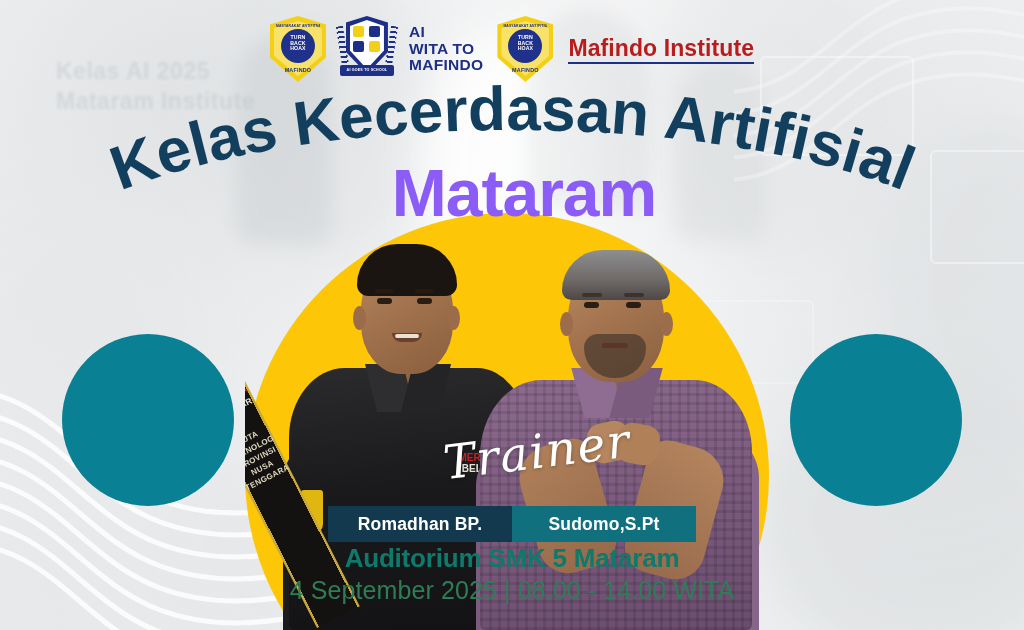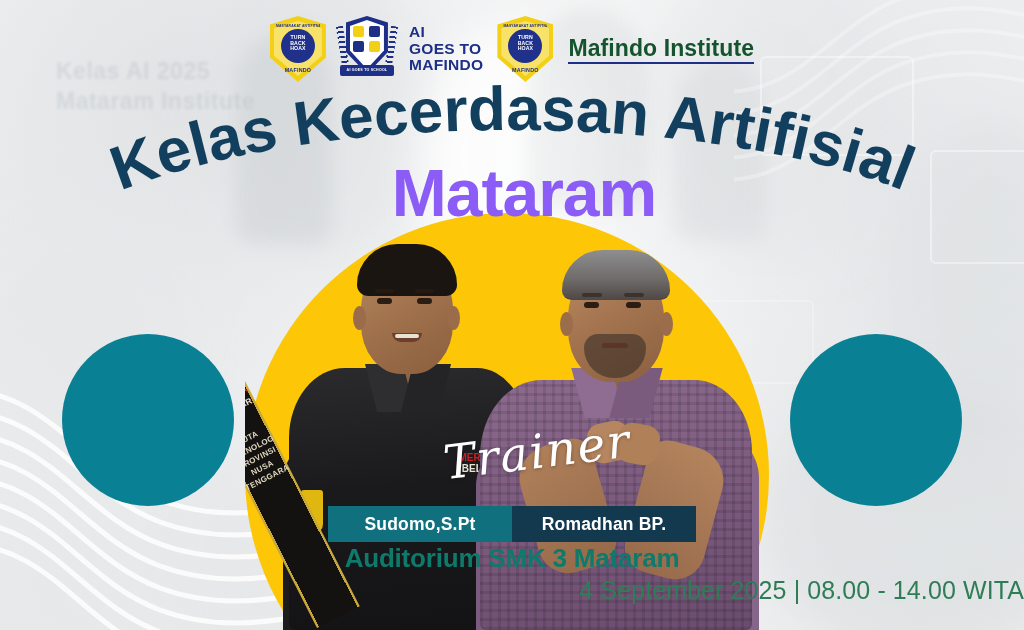--- a/index.html
+++ b/index.html
@@ -244,21 +244,21 @@
     font-size: 15.5px;
     font-weight: 800;
     line-height: 16.5px;
     letter-spacing: .3px;
     margin-left: 1px;
     margin-right: 4px;
   }
 
   .mafindo-inst {
     margin-left: 5px;
-    color: #14532d;
+    color: #b91c1c;
   }
   .mafindo-inst .mi-title {
     font-size: 23px;
     font-weight: 800;
     letter-spacing: .1px;
     line-height: 26px;
     border-bottom: 2.5px solid #1d2f86;
     padding-bottom: 1px;
   }
   .mafindo-inst .mi-url {
@@ -477,21 +477,21 @@
     z-index: 36;
     color: #0e7a6c;
     font-size: 26px;
     font-weight: 800;
     letter-spacing: -.2px;
   }
   .datetime {
     position: absolute;
     left: 0; right: 0;
     top: 576px;
-    text-align: right;
+    text-align: center;
     z-index: 36;
     color: #2f7d56;
     font-size: 25px;
     font-weight: 400;
     letter-spacing: .1px;
   }
 </style>
 </head>
 <body>
 
@@ -567,21 +567,21 @@
       <div class="inner"></div>
       <div class="quad q1"></div>
       <div class="quad q2"></div>
       <div class="quad q3"></div>
       <div class="quad q4"></div>
       <div class="ribbon">AI GOES TO SCHOOL</div>
     </div>
 
     <div class="ags-text">
       <div>AI</div>
-      <div>GOES TO</div>
+      <div>WITA TO</div>
       <div>MAFINDO</div>
     </div>
 
     <div class="shield-mafindo">
       <div class="outer"></div>
       <div class="ring"></div>
       <div class="arc">MASYARAKAT ANTIFITNAH INDONESIA</div>
       <div class="core"></div>
       <div class="tb">
         <div>TURN</div>
@@ -660,20 +660,20 @@
       <div class="armL"></div>
       <div class="armR"></div>
       <div class="handL"></div>
       <div class="handR"></div>
     </div>
   </div>
 
   <div class="trainer-script">Trainer</div>
 
   <div class="badges">
+    <div class="badge badge-2">Romadhan BP.</div>
     <div class="badge badge-1">Sudomo,S.Pt</div>
-    <div class="badge badge-2">Romadhan BP.</div>
   </div>
 
-  <div class="venue">Auditorium SMK 3 Mataram</div>
+  <div class="venue">Auditorium SMK 5 Mataram</div>
   <div class="datetime">4 September 2025 | 08.00 - 14.00 WITA</div>
 
 </div>
 
 </body></html>

